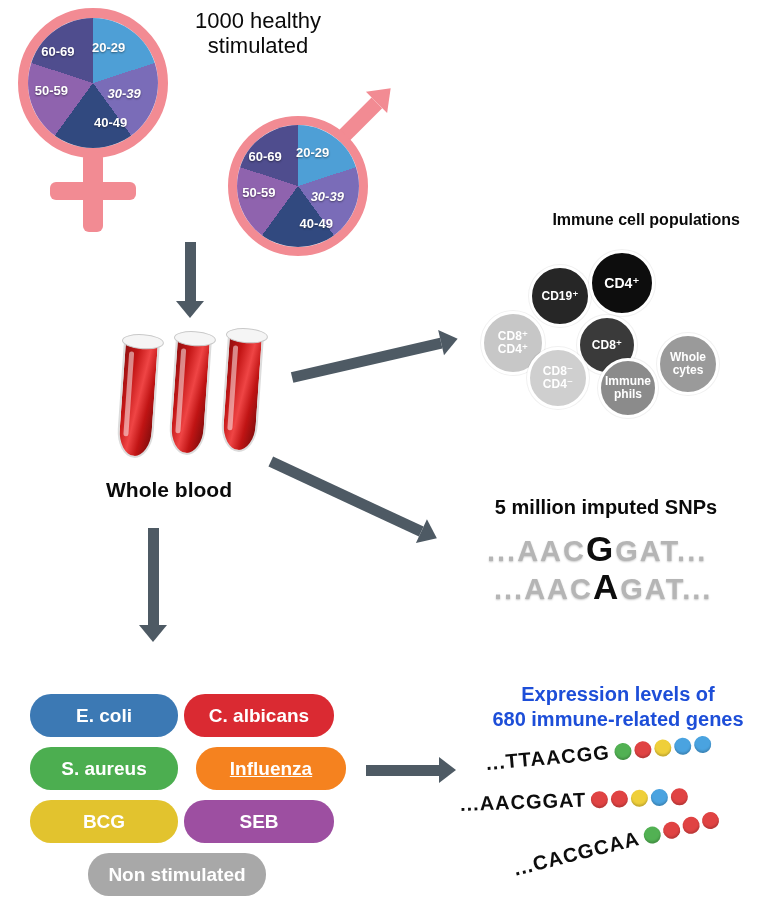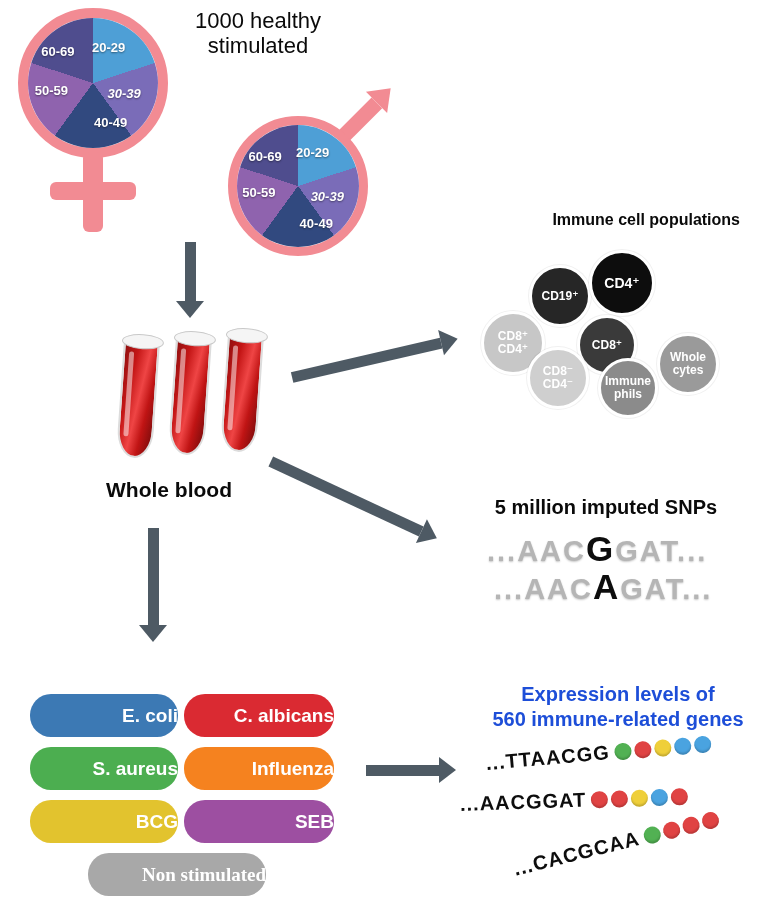--- a/index.html
+++ b/index.html
@@ -95,25 +95,25 @@
   
   .snp-seq { position:absolute; font-weight:bold; color:#b5b5b5; font-size:29px;
     letter-spacing:2px; white-space:nowrap; }
   .snp-seq .dim { text-shadow:0 1px 2px rgba(0,0,0,.22); }
   .snp-seq .var { color:#0d0d0d; font-size:35px; }
   .seq1 { left:487px; top:529px; }
   .seq2 { left:494px; top:567px; }
 
   
   .pill { position:absolute; height:43px; border-radius:21px; display:flex;
-    align-items:center; justify-content:flex-end; color:#fff; font-weight:bold; font-size:19px; }
+    align-items:center; justify-content:center; color:#fff; font-weight:bold; font-size:19px; }
   .pill-1 { left:30px;  top:694px; width:148px; }
   .pill-2 { left:184px; top:694px; width:150px; }
   .pill-3 { left:30px;  top:747px; width:148px; }
-  .pill-4 { left:184px; top:747px; width:150px; }
+  .pill-4 { left:196px; top:747px; width:150px;text-decoration:underline; }
   .pill-5 { left:30px;  top:800px; width:148px; }
   .pill-6 { left:184px; top:800px; width:150px; }
   .pill-7 { left:88px;  top:853px; width:178px; }
 
   
   .expr-row { position:absolute; display:flex; align-items:center; font-weight:bold;
     font-size:20px; color:#0d0d0d; white-space:nowrap; letter-spacing:1px; }
   .expr-1 { left:486px; top:752px; transform:rotate(-5deg); transform-origin:left center; }
   .expr-2 { left:460px; top:793px; transform:rotate(-2deg); transform-origin:left center; }
   .expr-3 { left:514px; top:858px; transform:rotate(-14deg); transform-origin:left center; }
@@ -239,27 +239,27 @@
   </div>
   <div class="pill pill-4" style="background-color: rgb(245, 130, 31);">
     <span>Influenza</span>
   </div>
   <div class="pill pill-5" style="background-color: rgb(226, 195, 46);">
     <span>BCG</span>
   </div>
   <div class="pill pill-6" style="background-color: rgb(157, 79, 161);">
     <span>SEB</span>
   </div>
-  <div class="pill pill-7" style="background-color: rgb(168, 168, 168); font-family: Liberation Serif, serif;">
+  <div class="pill pill-7" style="background-color: rgb(168, 168, 168);">
     <span>Non stimulated</span>
   </div>
 
   <div class="h-expr">
     <span>Expression levels of</span>
-    <span>560 immune-related genes</span>
+    <span>680 immune-related genes</span>
   </div>
   <div class="expr-row expr-1">
     <span>...TTAACGG</span>
     <span class="dots">
         <span class="dot" style="background-color: rgb(82, 177, 83);"></span>
         <span class="dot" style="background-color: rgb(224, 67, 67);"></span>
         <span class="dot" style="background-color: rgb(239, 207, 58);"></span>
         <span class="dot" style="background-color: rgb(74, 163, 224);"></span>
         <span class="dot" style="background-color: rgb(74, 163, 224);"></span>
       </span>

